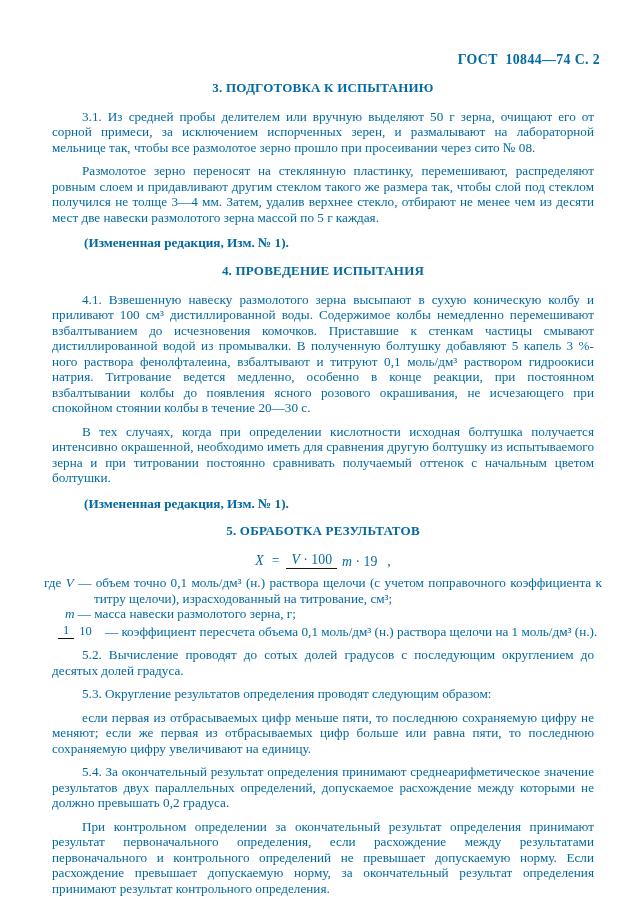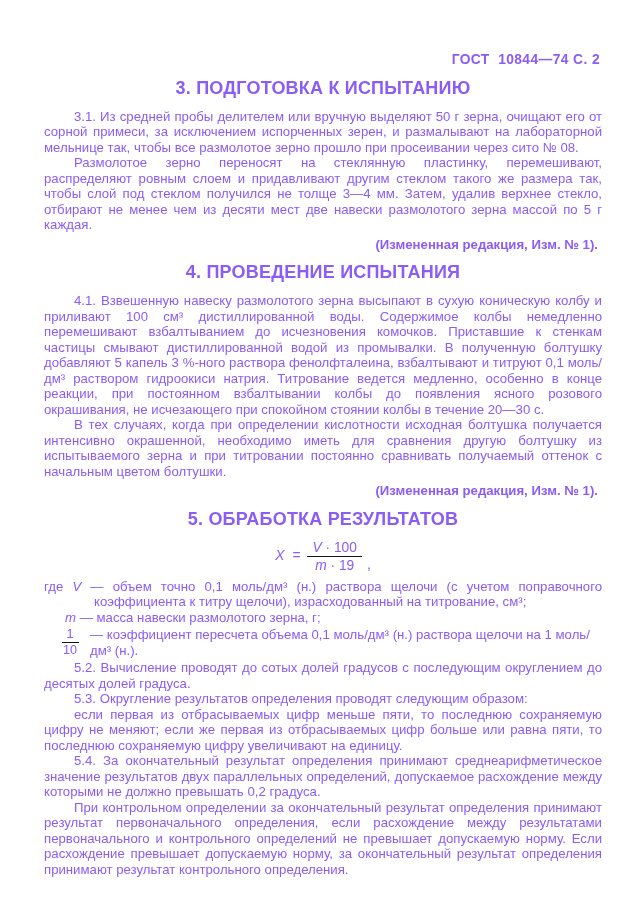--- a/index.html
+++ b/index.html
@@ -2,70 +2,69 @@
 <html lang="ru"><head>
 <meta charset="utf-8">
 <style>
   html, body { margin: 0; padding: 0; background: #ffffff; }
   .page {
     position: relative;
     width: 630px;
     height: 914px;
     background: #ffffff;
     overflow: hidden;
-    font-family: Liberation Sans, sans-serif;
+    font-family: Liberation Serif, serif;
     font-size: 13.2px;
     line-height: 15.5px;
-    color: #8b5cf6;
+    color: #0369a1;
   }
   .content {
     position: absolute;
     left: 44px;
     top: 52px;
     width: 558px;
   }
   .doc-header {
     text-align: right;
     font-weight: bold;
     font-size: 13.8px;
     letter-spacing: 0.4px;
     padding-right: 2px;
     white-space: pre;
   }
   .sec-heading {
     text-align: center;
     font-weight: bold;
-    font-size: 18px;
+    font-size: 13px;
     line-height: 16px;
     margin: 12px 0 13px 0;
     letter-spacing: 0.2px;
   }
   p.body {
-    margin: 0;
+    margin: 8px;
     text-align: justify;
     text-indent: 30px;
   }
   p.amend {
-    margin: 4px;
+    margin: 10px;
     text-indent: 30px;
     font-weight: bold;
-    text-align: right;
   }
   .var { font-style: italic; }
   
   .formula {
     display: flex;
     justify-content: center;
     align-items: center;
     margin: 7px 0 6px 0;
     font-size: 13.8px;
   }
   .frac {
     display: inline-flex;
-    flex-direction: column;
+    flex-direction: row;
     align-items: center;
     line-height: 15px;
   }
   .frac .fnum { padding: 0 5px 1px 5px; border-bottom: 1px solid #141414; }
   .frac .fden { padding: 1px 5px 0 5px; }
   .formula .feq { margin: 0 7px 0 8px; }
   .formula .fcomma { margin-left: 5px; align-self: flex-end; }
   
   .where-v {
     margin: 2px 0 0 0;

